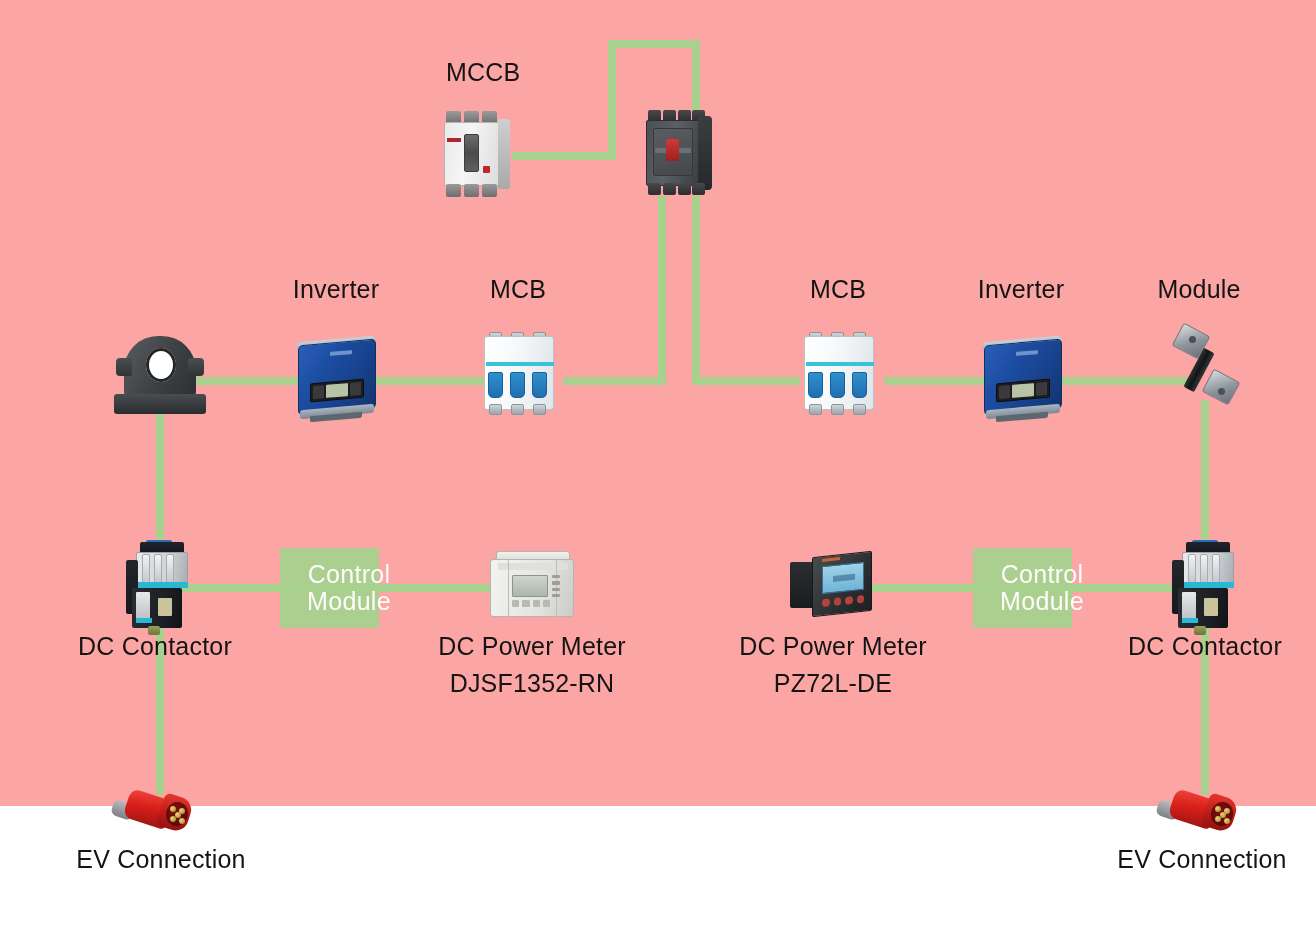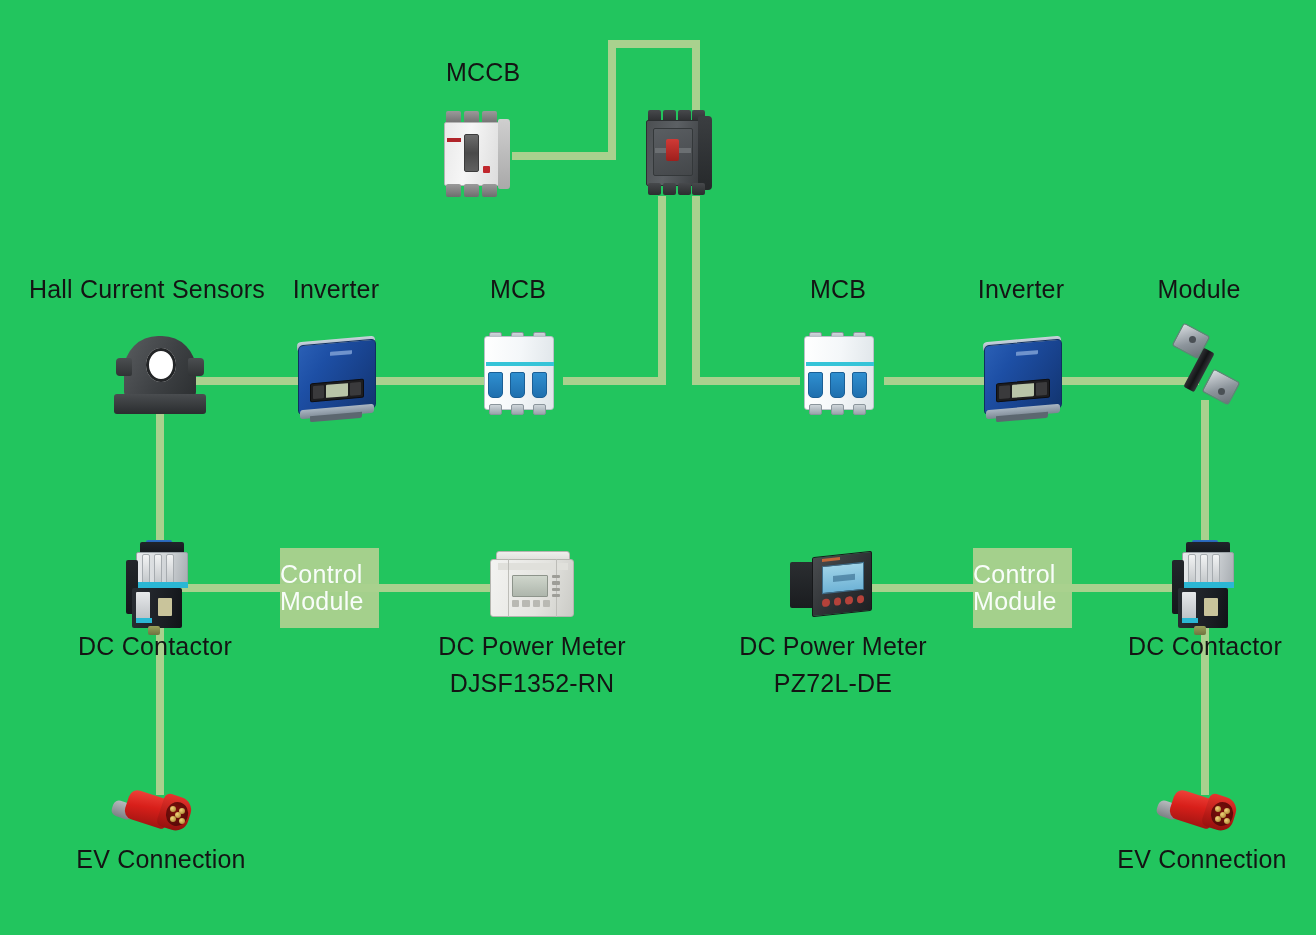--- a/index.html
+++ b/index.html
@@ -7,22 +7,22 @@
     margin: 0; padding: 0;
     background: #ffffff;
   }
   body {
     width: 1316px; height: 935px;
     font-family: "Liberation Sans", sans-serif;
     overflow: hidden;
   }
   #canvas {
     position: relative;
-    width: 1316px; height: 935px;
-    background: #22c55e;
+    width: 1316px; height: 806px;
+    background: #fca5a5;
   }
   #wires { position: absolute; left: 0; top: 0; width: 1316px; height: 935px; }
 
   .label {
     position: absolute;
     color: #141414;
     font-size: 25px;
     font-family: "Liberation Sans", sans-serif;
     font-weight: 400;
     white-space: nowrap;
@@ -35,24 +35,25 @@
   
   .ctrl-module {
     position: absolute;
     background: #a9d18e;
     color: #ffffff;
     font-size: 25px;
     line-height: 1.1;
     text-align: center;
     display: flex;
     flex-direction: column;
-    align-items: flex-start;
+    align-items: center;
     justify-content: center;
     letter-spacing: 0.3px;
     opacity: 0.97;
+    padding-left: 39px;
   }
 
   
   .mccb-gray { width: 78px; height: 92px; }
   .mccb-gray .body {
     position: absolute; left: 6px; top: 14px; width: 56px; height: 64px;
     background: linear-gradient(100deg,#e9e9e9 0%,#f6f6f6 42%,#dcdcdc 100%);
     border: 1px solid #b4b4b4; border-radius: 2px;
   }
   .mccb-gray .side {
@@ -456,21 +457,20 @@
     <span class="inner"></span>
     <span class="hbar"></span>
     <span class="handle"></span>
     <span class="side"></span>
     <span class="lug b1"></span>
     <span class="lug b2"></span>
     <span class="lug b3"></span>
     <span class="lug b4"></span>
   </div>
 
-  <div class="label center" style="left:147px; top:275px;">Hall Current Sensors</div>
   <div class="label center" style="left:336px; top:275px;">Inverter</div>
   <div class="label center" style="left:518px; top:275px;">MCB</div>
   <div class="label center" style="left:838px; top:275px;">MCB</div>
   <div class="label center" style="left:1021px; top:275px;">Inverter</div>
   <div class="label center" style="left:1199px; top:275px;">Module</div>
 
   <div class="device hall" style="left:110px; top:332px;">
     <span class="arch"></span>
     <span class="hole"></span>
     <span class="ear-l"></span>

